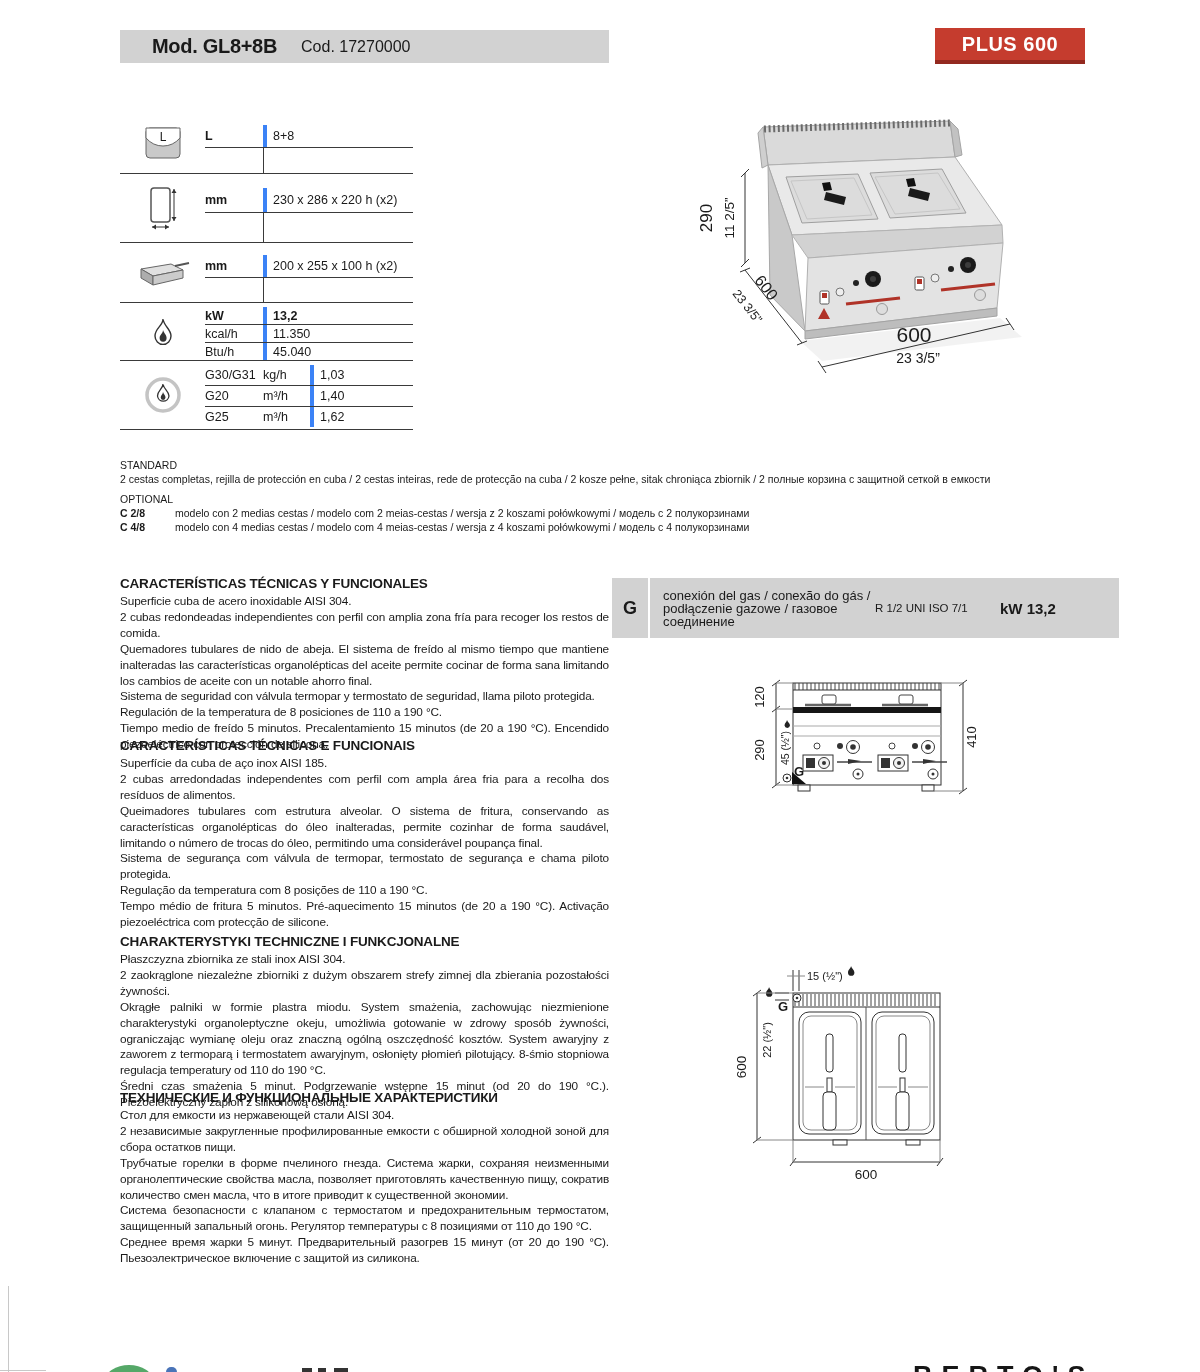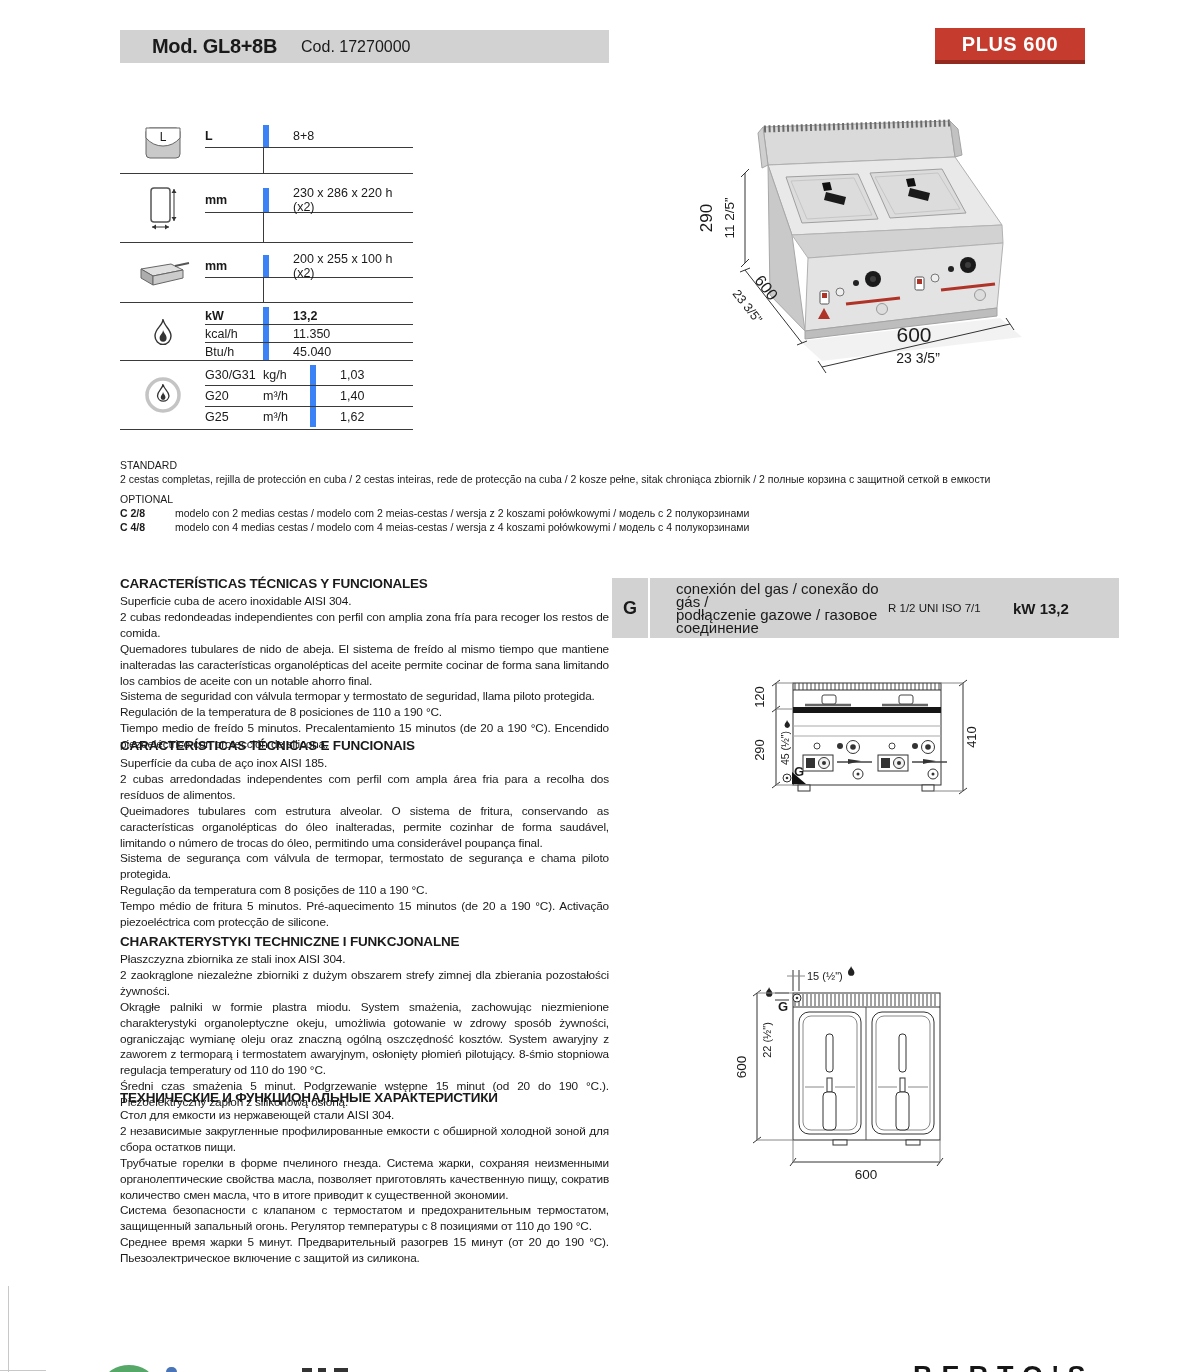--- a/index.html
+++ b/index.html
@@ -17,21 +17,21 @@
 
   
   .spec{position:absolute;left:120px;top:113px;width:293px;font-size:12.5px;}
   .sec{display:flex;border-bottom:1px solid #3a3a3a;}
   .icon-cell{width:85px;flex:none;display:flex;align-items:center;justify-content:center;}
   .rows{flex:1;display:flex;flex-direction:column;}
   .trow{display:flex;align-items:center;}
   .tl{width:58px;flex:none;font-weight:bold;}
   .tl.n{font-weight:normal;}
   .tu{width:47px;flex:none;}
-  .tv{flex:1;border-left:6px solid #3b82f6;padding-left:24px;align-self:stretch;
+  .tv{flex:1;border-left:4px solid #3b82f6;padding-left:6px;align-self:stretch;
       display:flex;align-items:center;}
   .b{font-weight:bold;}
   .uline{border-bottom:1px solid #3a3a3a;}
   .spacer{flex:1;margin-left:58px;border-left:1px solid #3a3a3a;min-height:12px;}
   .sec1{height:60px}.sec1 .rows{padding-top:12px}.sec1 .trow{height:22px}
   .sec2{height:68px}.sec2 .rows{padding-top:14px}.sec2 .trow{height:24px}
   .sec3{height:59px}.sec3 .rows{padding-top:12px}.sec3 .trow{height:22px}
   .sec4{height:57px}.sec4 .rows{padding-top:4px}.sec4 .trow{height:17px}
   .sec5{height:68px}.sec5 .rows{padding-top:4px}.sec5 .trow{height:20px}
 
@@ -45,21 +45,21 @@
   .desc{position:absolute;left:120px;width:489px;}
   .desc h3{font-size:13.5px;font-weight:bold;margin:0 0 3px 0;letter-spacing:-0.2px;}
   .desc p{font-size:11.8px;line-height:15.9px;margin:0;text-align:justify;letter-spacing:-0.15px;}
   .d-es{top:576px}.d-pt{top:738px}.d-pl{top:934px}.d-ru{top:1090px}
 
   
   .gasbox{position:absolute;left:612px;top:578px;width:507px;height:60px;background:#d2d2d2;
           display:flex;align-items:center;}
   .gas-symbol{width:36px;align-self:stretch;display:flex;align-items:center;justify-content:center;
               font-weight:bold;font-size:18px;border-right:2px solid #fff;flex:none;}
-  .gas-desc{font-size:15px;line-height:13px;padding-left:26px;width:212px;flex:none;}
+  .gas-desc{font-size:13px;line-height:13px;padding-left:13px;width:212px;flex:none;}
   .gas-conn{font-size:11.5px;width:125px;flex:none;}
   .gas-kw{font-size:15px;font-weight:bold;}
 
   
   .figwrap{position:absolute;}
   svg text{font-family:"Liberation Sans",sans-serif;fill:#1a1a1a;}
 
   
   .frag{position:absolute;}
   .brand-clip{position:absolute;left:913px;top:1363px;width:240px;height:9px;overflow:hidden;}

